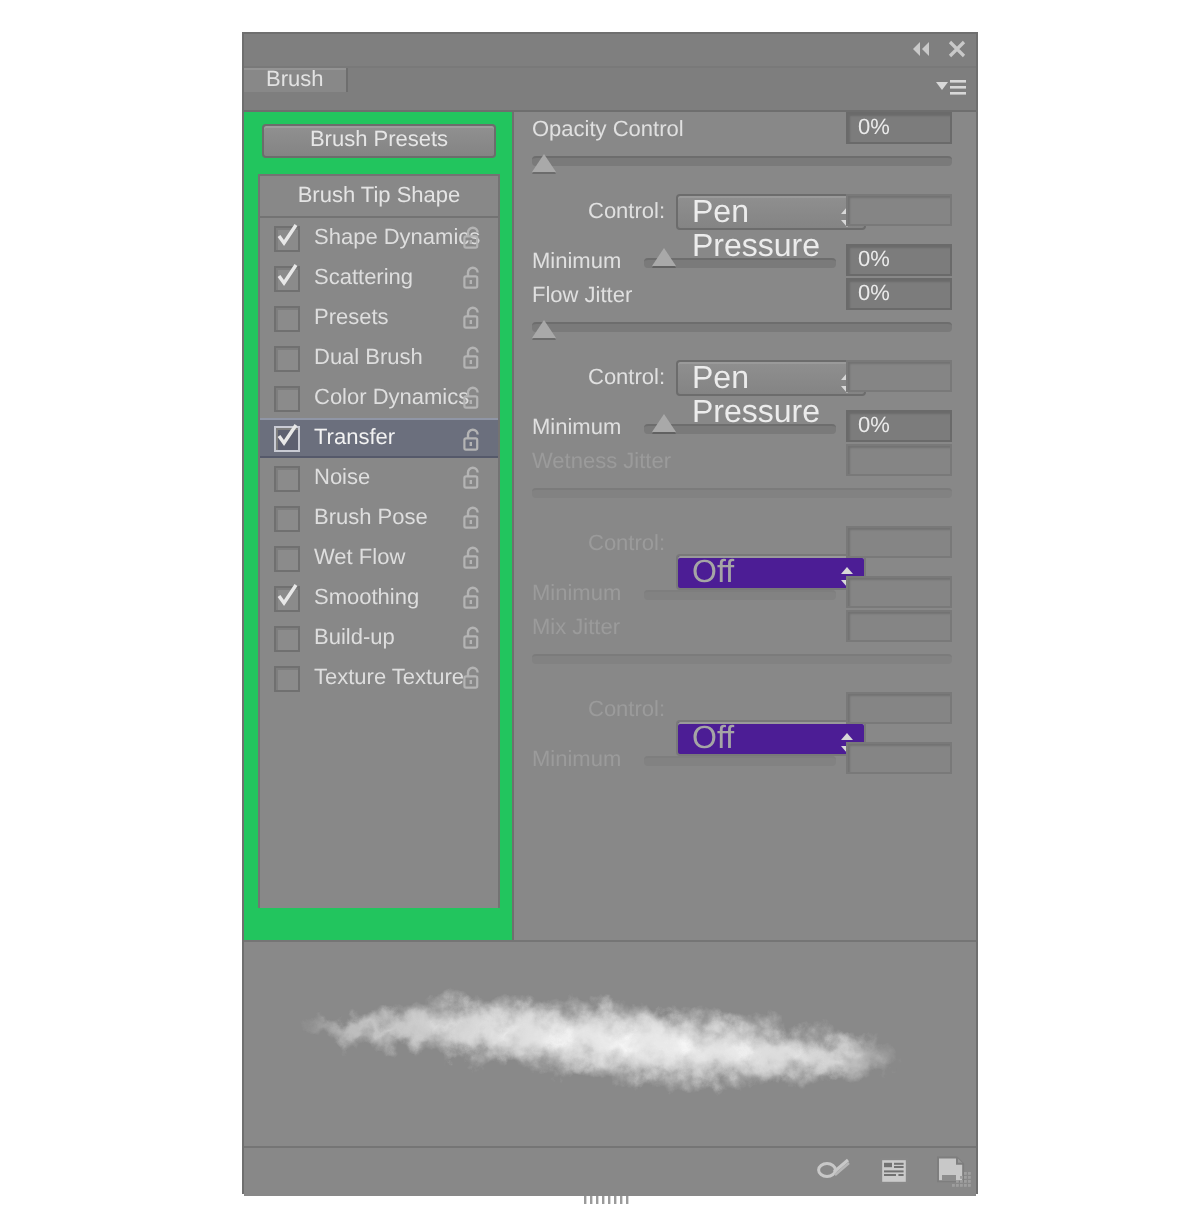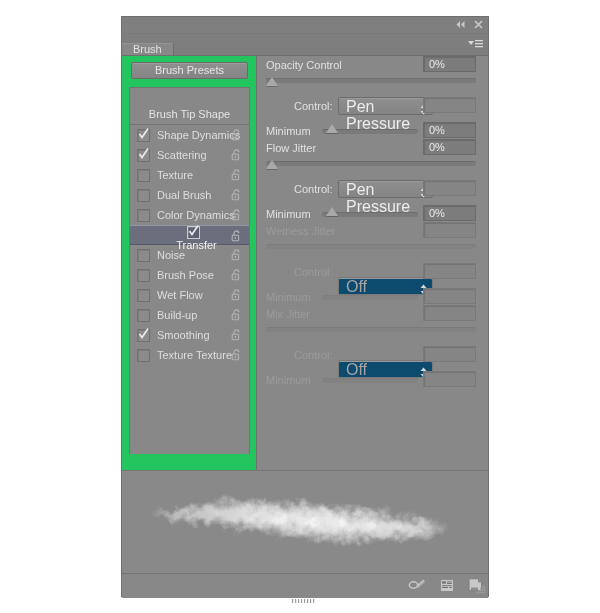--- a/index.html
+++ b/index.html
@@ -47,21 +47,21 @@
     opacity: .85;
   }
 
   
   .tabstrip {
     position: relative;
     height: 21px;
     background: #7e7e7e;
     border-bottom: 1px solid #6e6e6e;
     display: flex;
-    align-items: flex-end;
+    align-items: flex-start;
   }
   .tab {
     background: #888888;
     padding: 0 11px;
     display: flex;
     align-items: center;
     font-size: 11px;
     color: #e2e2e2;
     border-right: 1px solid #6e6e6e;
     box-shadow: inset 0 1px 0 #949494;
@@ -124,37 +124,35 @@
     box-sizing: border-box;
   }
 
   .opt-head {
     height: 20px;
     line-height: 20px;
     text-align: center;
     font-size: 11px;
     color: #e4e4e4;
     border-bottom: 1px solid #737373;
-    margin-top: 16px;
   }
 
   .opt-row {
     position: relative;
     height: 20px;
     display: flex;
     align-items: center;
     padding-left: 7px;
     box-sizing: border-box;
   }
   .opt-row.selected {
     background: #6b6f7d;
     border-top: 1px solid #9096a6;
     border-bottom: 1px solid #55596a;
     height: 20px;
-    flex-direction: column;
   }
   .chk {
     width: 11px;
     height: 11px;
     background: #8b8b8b;
     border: 1px solid #707070;
     box-shadow: inset 1px 1px 0 #7e7e7e;
     flex: 0 0 auto;
     position: relative;
   }
@@ -256,21 +254,21 @@
     background: linear-gradient(#8f8f8f, #848484);
     border: 1px solid #6c6c6c;
     border-radius: 2px;
     font-size: 16px;
     color: #ececec;
     line-height: 17px;
     padding-left: 7px;
     box-sizing: border-box;
     box-shadow: inset 0 1px 0 #9a9a9a;
   }
-  .select.disabled { color: #a5a5a5; background: #0c4a6e; border-color: #797979; margin-top: 28px; }
+  .select.disabled { color: #a5a5a5; background: #4c1d95; border-color: #797979; margin-top: 28px; }
   .spin {
     position: absolute;
     right: 5px;
     top: 3px;
     width: 7px;
     height: 11px;
   }
 
   .min-row {
     position: relative;
@@ -400,21 +398,21 @@
               </span>
               <span class="opt-label">Scattering</span>
               <span class="lock"><svg width="11" height="12" viewBox="0 0 11 12">
                   <path d="M3,5.2 V3.3 a2.4,2.4 0 0 1 4.8,0" fill="none" stroke="#b4b4b4" stroke-width="1.2"></path>
                   <rect x="1.2" y="5.2" width="6.4" height="5.6" rx="0.8" fill="none" stroke="#b4b4b4" stroke-width="1.1"></rect>
                   <rect x="3.8" y="7" width="1.2" height="2" fill="#b4b4b4"></rect>
                 </svg></span>
             </div>
             <div class="opt-row">
               <span class="chk"></span>
-              <span class="opt-label">Texture</span>
+              <span class="opt-label">Presets</span>
               <span class="lock"><svg width="11" height="12" viewBox="0 0 11 12">
                   <path d="M3,5.2 V3.3 a2.4,2.4 0 0 1 4.8,0" fill="none" stroke="#b4b4b4" stroke-width="1.2"></path>
                   <rect x="1.2" y="5.2" width="6.4" height="5.6" rx="0.8" fill="none" stroke="#b4b4b4" stroke-width="1.1"></rect>
                   <rect x="3.8" y="7" width="1.2" height="2" fill="#b4b4b4"></rect>
                 </svg></span>
             </div>
             <div class="opt-row">
               <span class="chk"></span>
               <span class="opt-label">Dual Brush</span>
               <span class="lock"><svg width="11" height="12" viewBox="0 0 11 12">
@@ -466,35 +464,35 @@
             <div class="opt-row">
               <span class="chk"></span>
               <span class="opt-label">Wet Flow</span>
               <span class="lock"><svg width="11" height="12" viewBox="0 0 11 12">
                   <path d="M3,5.2 V3.3 a2.4,2.4 0 0 1 4.8,0" fill="none" stroke="#b4b4b4" stroke-width="1.2"></path>
                   <rect x="1.2" y="5.2" width="6.4" height="5.6" rx="0.8" fill="none" stroke="#b4b4b4" stroke-width="1.1"></rect>
                   <rect x="3.8" y="7" width="1.2" height="2" fill="#b4b4b4"></rect>
                 </svg></span>
             </div>
             <div class="opt-row">
-              <span class="chk"></span>
-              <span class="opt-label">Build-up</span>
-              <span class="lock"><svg width="11" height="12" viewBox="0 0 11 12">
-                  <path d="M3,5.2 V3.3 a2.4,2.4 0 0 1 4.8,0" fill="none" stroke="#b4b4b4" stroke-width="1.2"></path>
-                  <rect x="1.2" y="5.2" width="6.4" height="5.6" rx="0.8" fill="none" stroke="#b4b4b4" stroke-width="1.1"></rect>
-                  <rect x="3.8" y="7" width="1.2" height="2" fill="#b4b4b4"></rect>
-                </svg></span>
-            </div>
-            <div class="opt-row">
               <span class="chk">
                 <svg width="13" height="13" viewBox="0 0 13 13">
                   <path d="M2.5,7 L5,10.5 L11,1.5" stroke="#e8e8e8" stroke-width="1.7" fill="none"></path>
                 </svg>
               </span>
               <span class="opt-label">Smoothing</span>
+              <span class="lock"><svg width="11" height="12" viewBox="0 0 11 12">
+                  <path d="M3,5.2 V3.3 a2.4,2.4 0 0 1 4.8,0" fill="none" stroke="#b4b4b4" stroke-width="1.2"></path>
+                  <rect x="1.2" y="5.2" width="6.4" height="5.6" rx="0.8" fill="none" stroke="#b4b4b4" stroke-width="1.1"></rect>
+                  <rect x="3.8" y="7" width="1.2" height="2" fill="#b4b4b4"></rect>
+                </svg></span>
+            </div>
+            <div class="opt-row">
+              <span class="chk"></span>
+              <span class="opt-label">Build-up</span>
               <span class="lock"><svg width="11" height="12" viewBox="0 0 11 12">
                   <path d="M3,5.2 V3.3 a2.4,2.4 0 0 1 4.8,0" fill="none" stroke="#b4b4b4" stroke-width="1.2"></path>
                   <rect x="1.2" y="5.2" width="6.4" height="5.6" rx="0.8" fill="none" stroke="#b4b4b4" stroke-width="1.1"></rect>
                   <rect x="3.8" y="7" width="1.2" height="2" fill="#b4b4b4"></rect>
                 </svg></span>
             </div>
             <div class="opt-row">
               <span class="chk"></span>
               <span class="opt-label">Texture Texture</span>
               <span class="lock"><svg width="11" height="12" viewBox="0 0 11 12">

